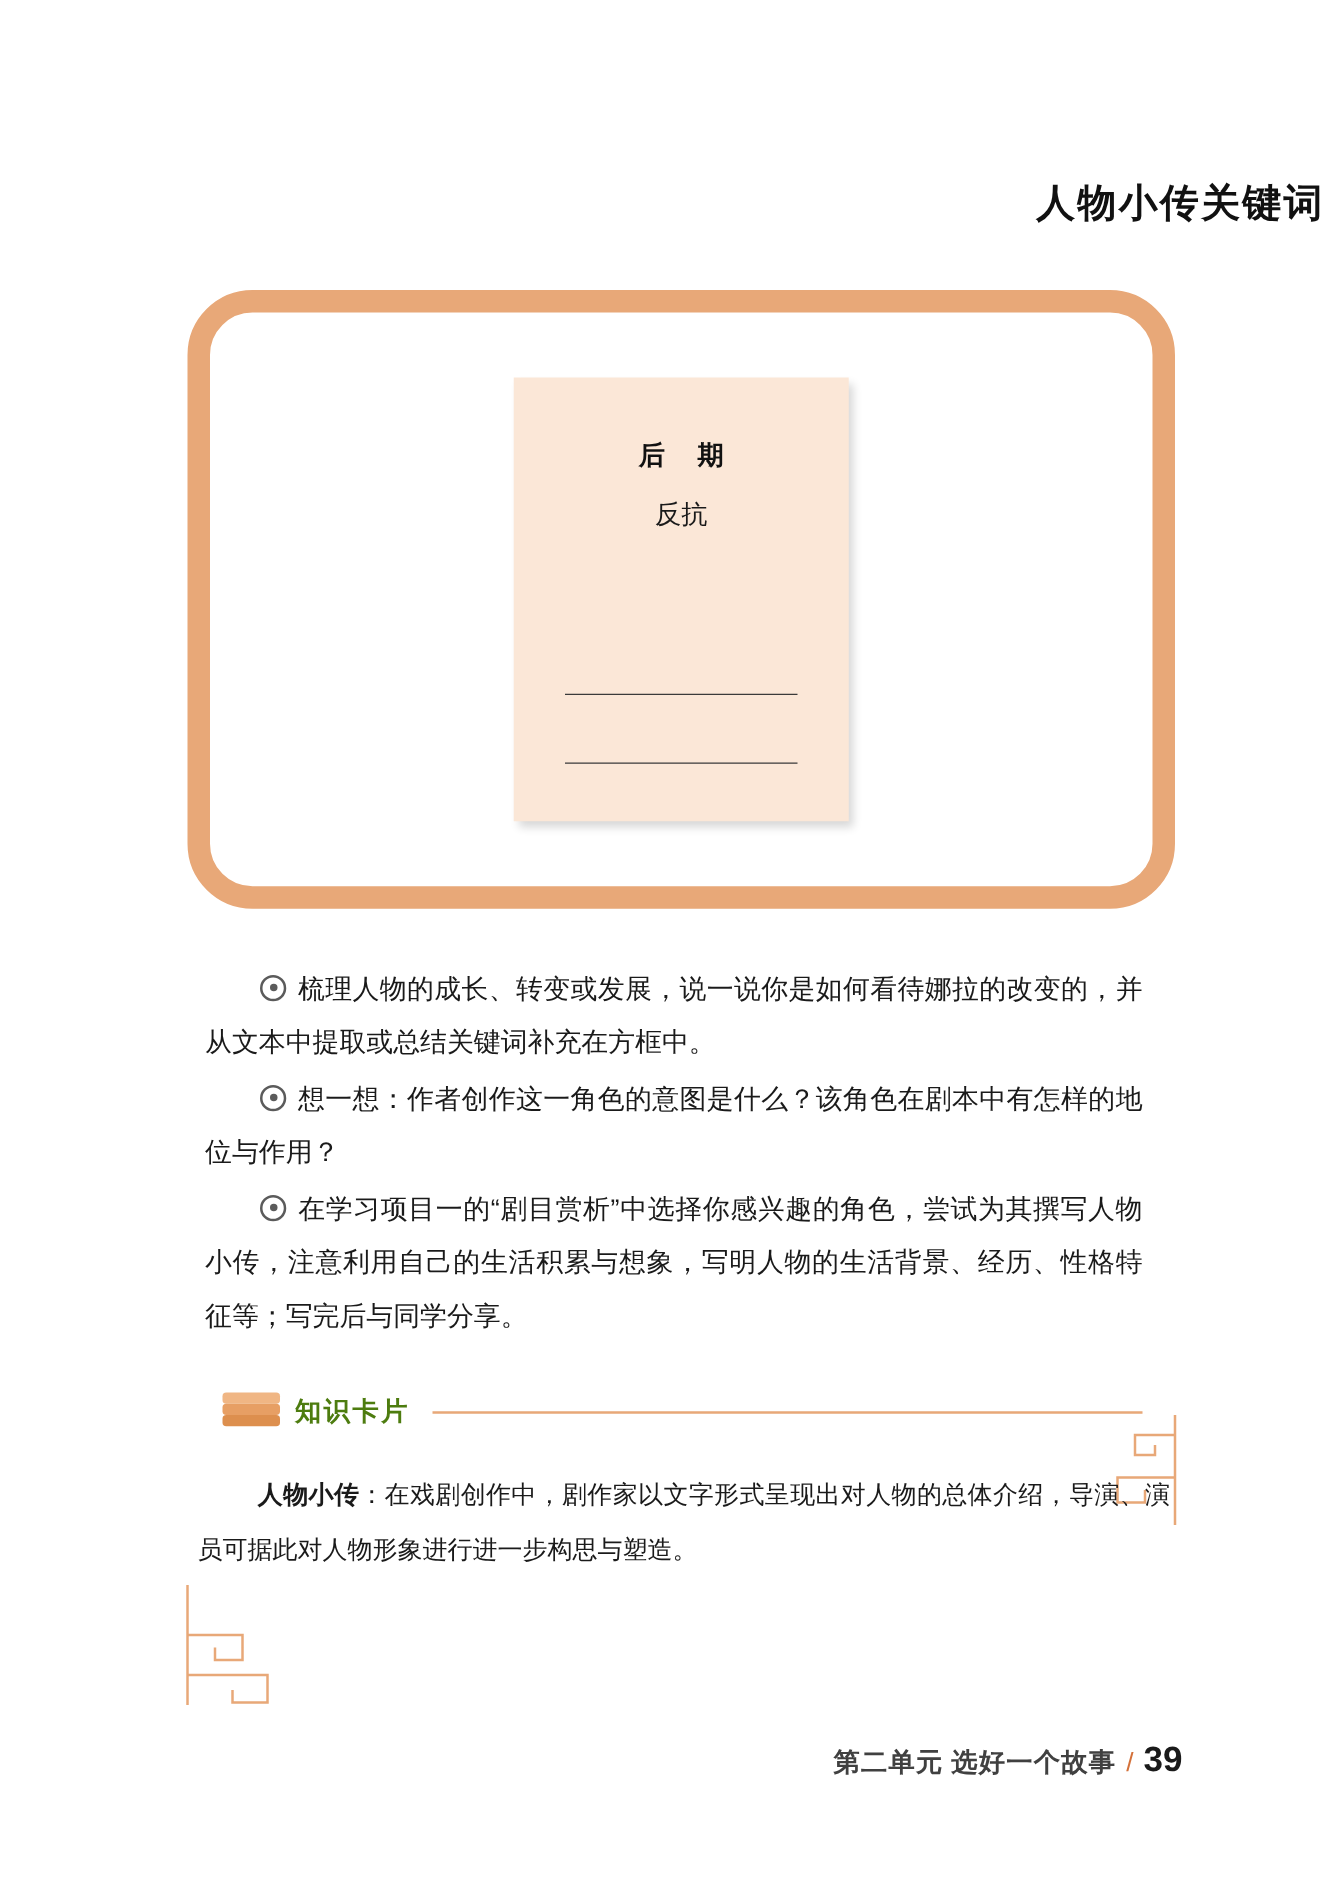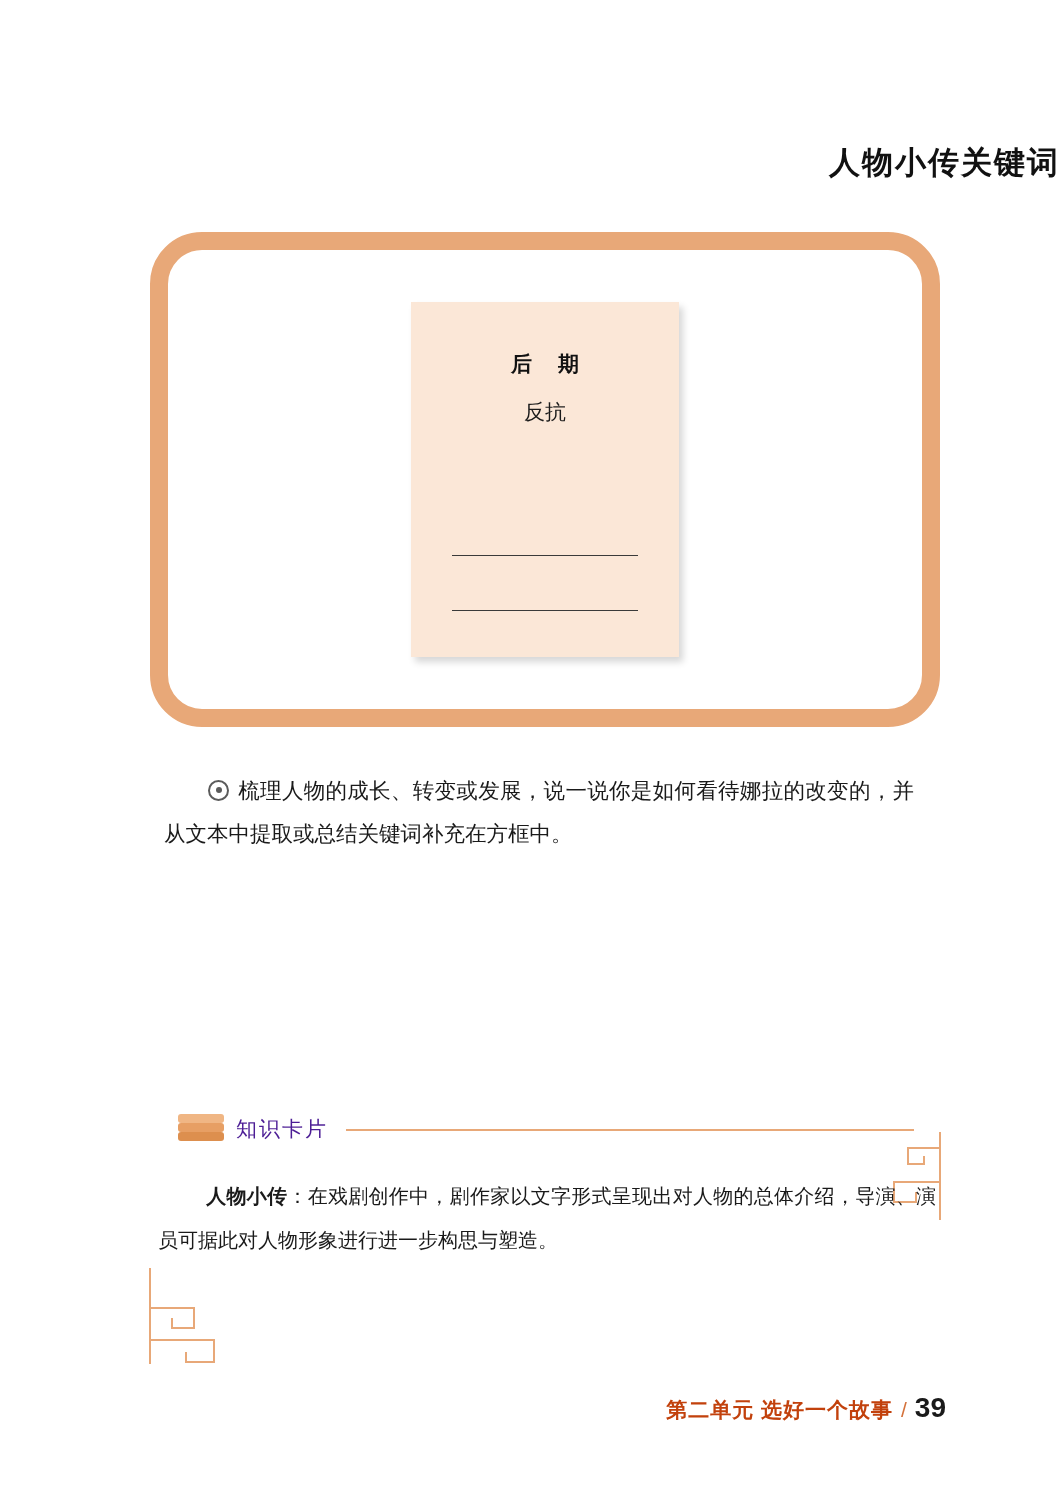--- a/index.html
+++ b/index.html
@@ -137,22 +137,22 @@
   .kcard-header {
     position: absolute;
     left: 28px;
     top: 4px;
     display: flex;
     align-items: center;
     gap: 12px;
   }
   .kcard-title {
     font-size: 21px;
-    font-weight: normal;
-    color: #4c1d95;
+    font-weight: bold;
+    color: #4d7c0f;
     letter-spacing: 2px;
     font-family: "Liberation Sans", "DejaVu Sans", sans-serif;
   }
   .book-icon {
     width: 46px;
     height: 30px;
     position: relative;
   }
   .book-icon span {
     position: absolute;
@@ -210,23 +210,23 @@
     position: absolute;
     right: 114px;
     bottom: 84px;
     display: flex;
     align-items: baseline;
     gap: 6px;
   }
   .footer-unit {
     font-size: 21px;
     font-weight: bold;
-    color: #c2410c;
+    color: #404040;
     letter-spacing: 1px;
-    font-family: Liberation Sans, sans-serif;
+    font-family: Liberation Serif, serif;
   }
   .footer-sep {
     font-size: 21px;
     color: #d4713a;
     margin: 0 2px;
   }
   .footer-page {
     font-size: 28px;
     font-weight: bold;
     color: #1a1a1a;
@@ -249,20 +249,22 @@
         <div class="blank-line"></div>
         <div class="blank-line"></div>
       </div>
     </div>
 
   </div>
 </div>
 
 <div class="body-block">
   <p class="para"><span class="bullet"></span><span>梳理人物的成长、转变或发展，说一说你是如何看待娜拉的改变的，并从文本中提取或总结关键词补充在方框中。</span></p>
+  <p class="para"><span class="bullet"></span><span>想一想：作者创作这一角色的意图是什么？该角色在剧本中有怎样的地位与作用？</span></p>
+  <p class="para"><span class="bullet"></span><span>在学习项目一的“剧目赏析”中选择你感兴趣的角色，尝试为其撰写人物小传，注意利用自己的生活积累与想象，写明人物的生活背景、经历、性格特征等；写完后与同学分享。</span></p>
 </div>
 
 <div class="kcard">
 
   <div class="kcard-header">
     <span class="book-icon">
       <span></span>
         <span></span>
         <span></span>
     </span>

